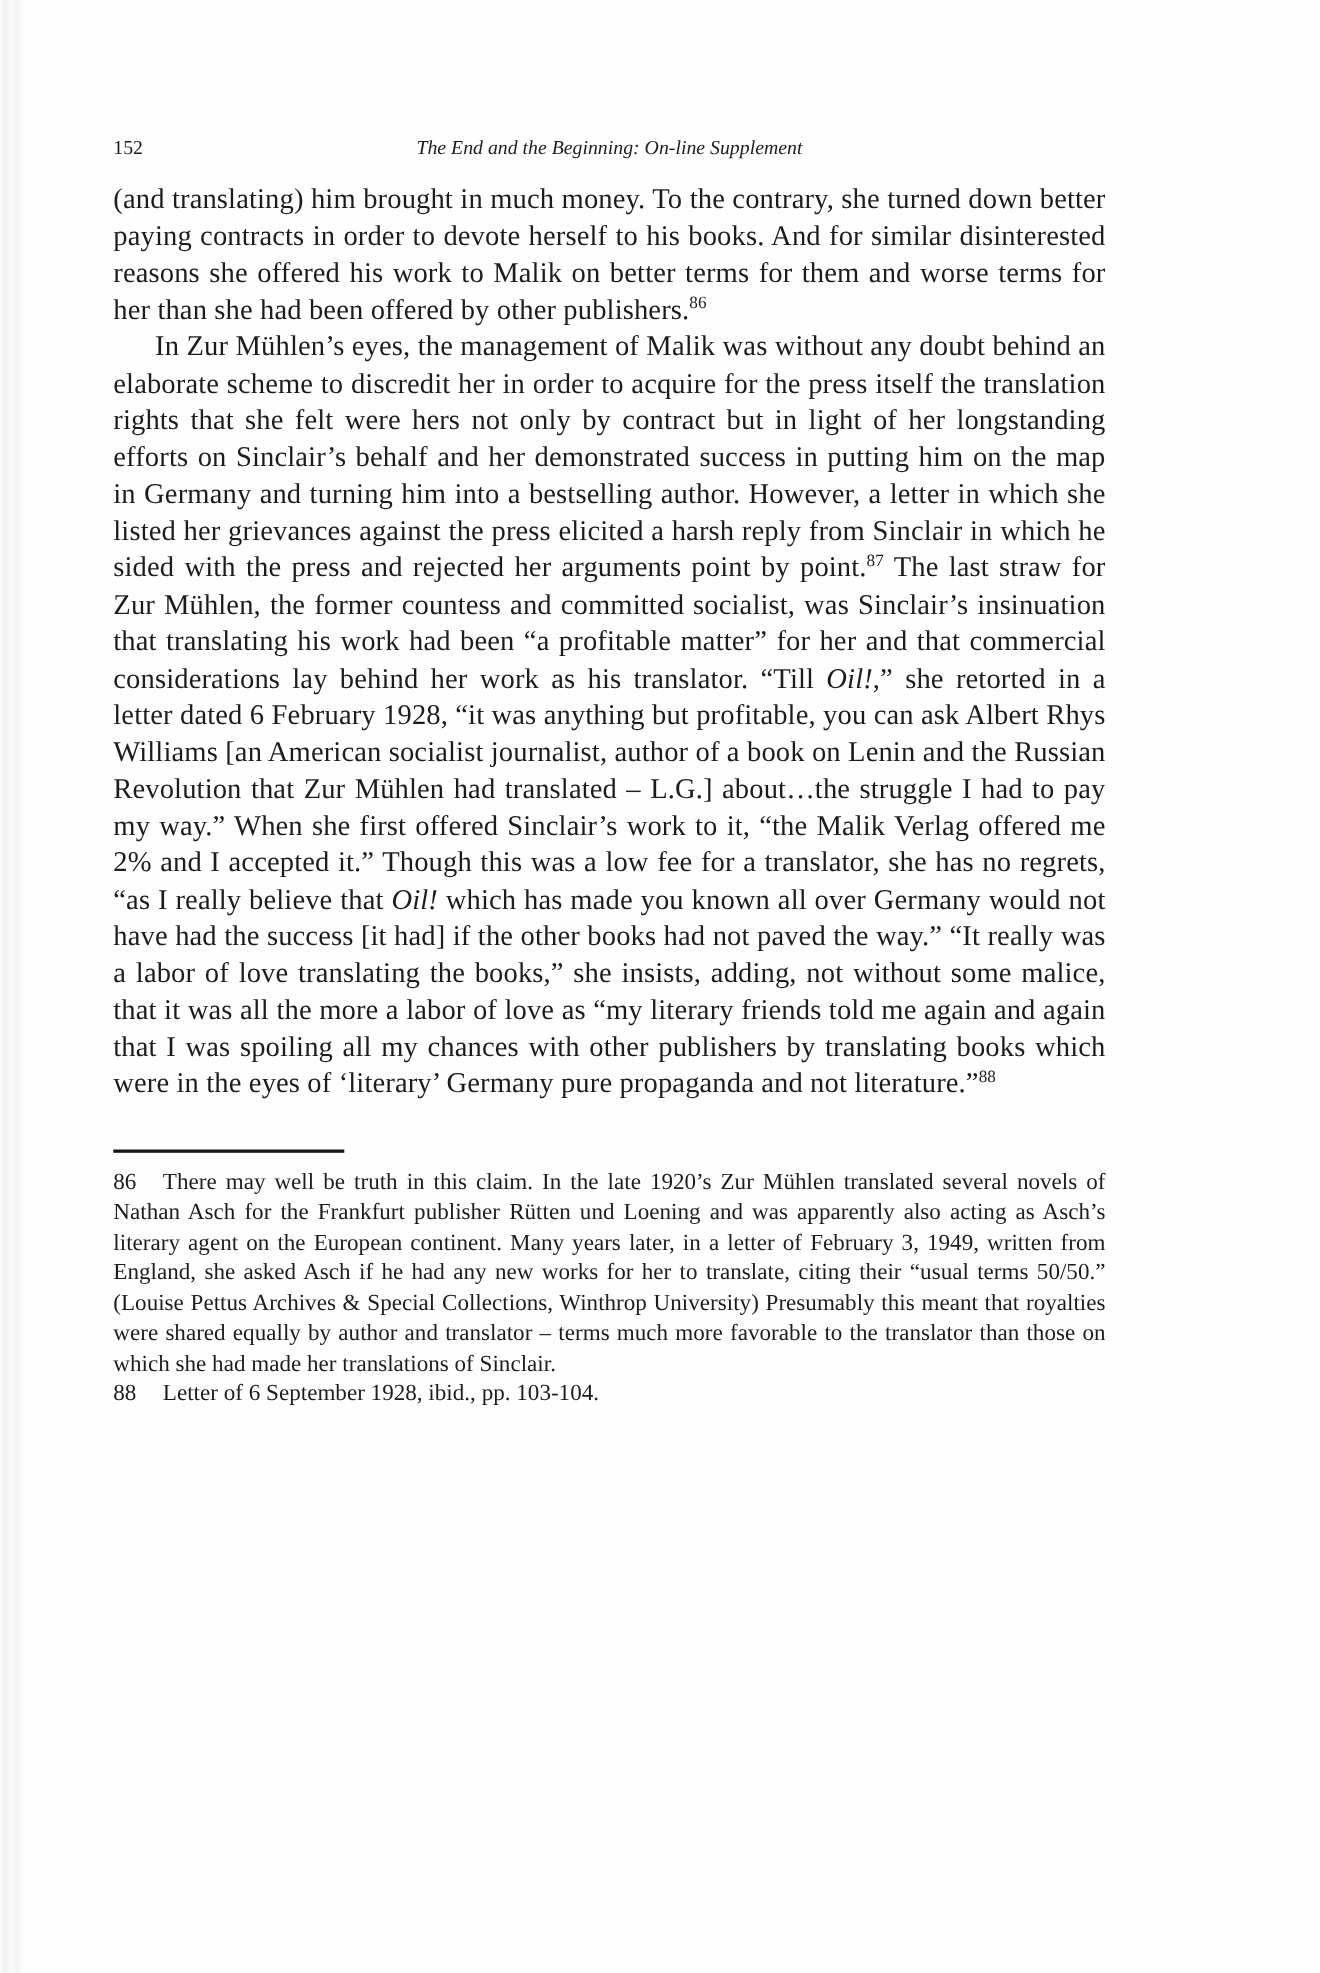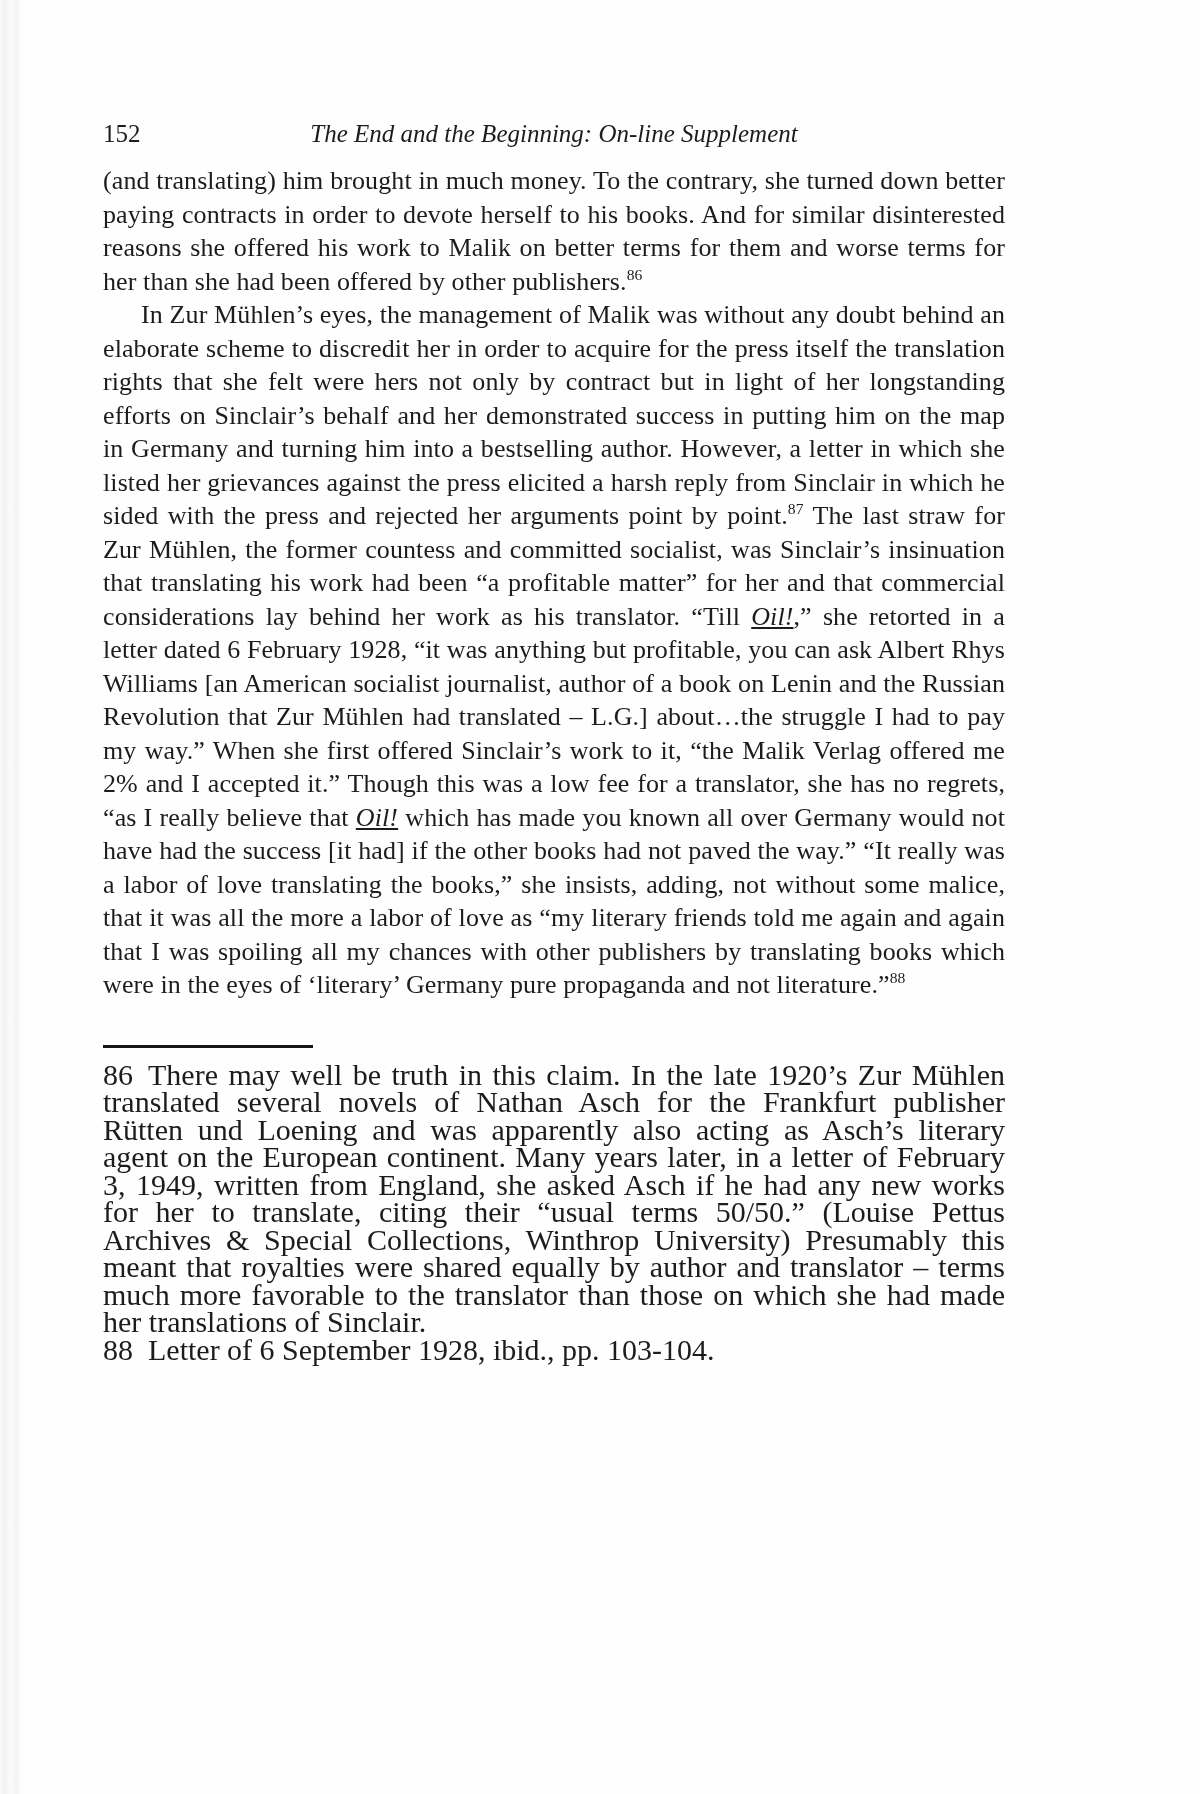--- a/index.html
+++ b/index.html
@@ -23,21 +23,21 @@
   }
   .content {
     position: absolute;
     left: 103px;
     top: 118px;
     width: 902px;
   }
   .header {
     position: relative;
     height: 34px;
-    font-size: 25px;
+    font-size: 18px;
     line-height: 32px;
   }
   .page-number {
     position: absolute;
     left: 0; top: 0;
   }
   .running-title {
     display: block;
     text-align: center;
     font-style: italic;
@@ -60,29 +60,29 @@
     margin-top: 43px;
     width: 210px;
     height: 3px;
     background: #161616;
   }
   .footnotes {
     margin-top: 13px;
   }
   .footnotes p {
     margin: 0;
-    font-size: 30px;
+    font-size: 21px;
     line-height: 27.5px;
     text-align: justify;
   }
   .fn-num {
     display: inline-block;
     min-width: 45px;
   }
-  i.seg-i { font-style: italic; text-decoration: underline; }
+  i.seg-i { font-style: italic; }
 </style>
 </head>
 <body>
 
 <div class="page">
   <div class="scan-gutter"></div>
   <div class="content">
 
     <div class="header">
       <span class="page-number">152</span>

